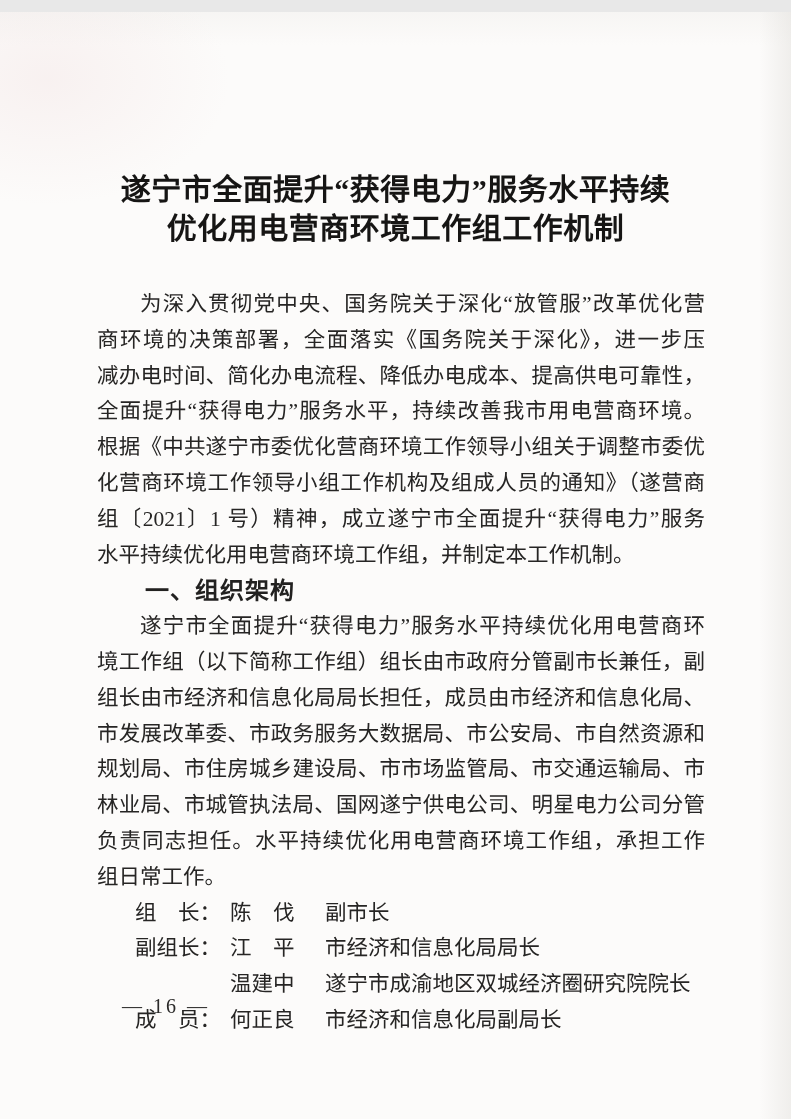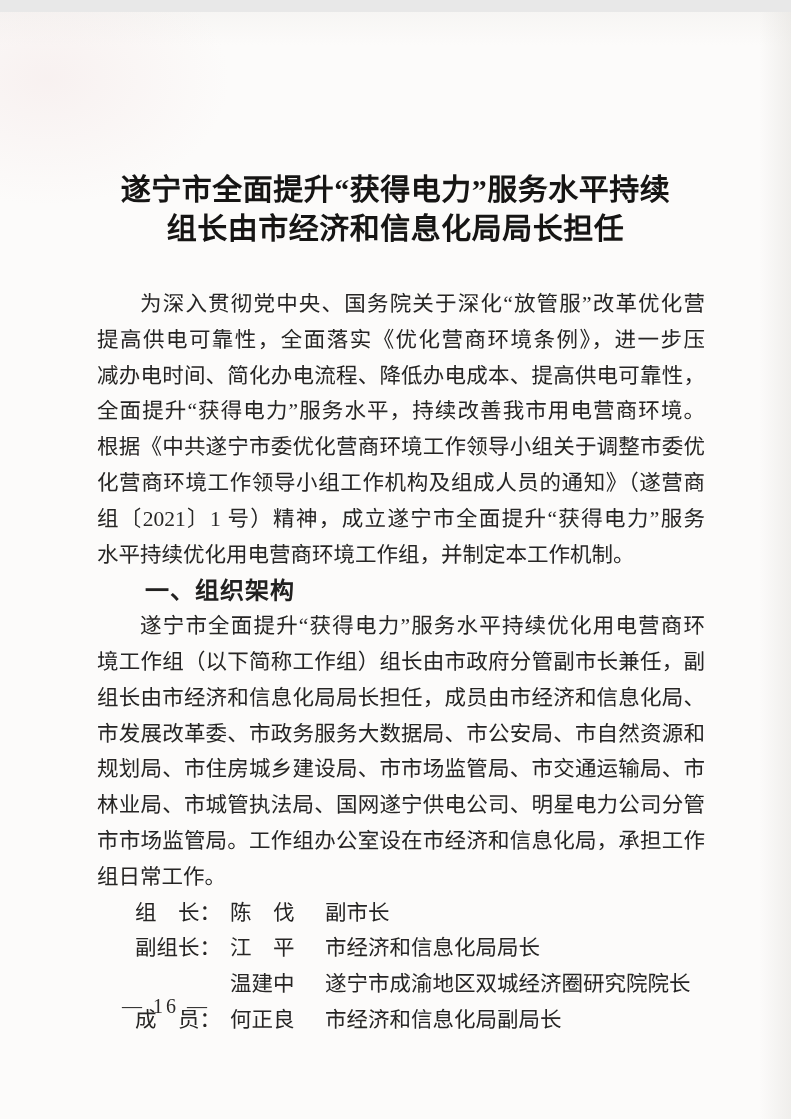--- a/index.html
+++ b/index.html
@@ -100,46 +100,46 @@
     font-family: "Liberation Serif", "DejaVu Serif", serif;
   }
 </style>
 </head>
 <body>
 
 <div class="page">
 
   <h1 class="doc-title">
     <span class="title-line">遂宁市全面提升“获得电力”服务水平持续</span>
-    <span class="title-line">组长由市经济和信息化局局长担任</span>
+    <span class="title-line">优化用电营商环境工作组工作机制</span>
   </h1>
 
   <div class="doc-body">
 
     <div class="para">
       <div class="line fill indent">为深入贯彻党中央、国务院关于深化“放管服”改革优化营</div>
-      <div class="line fill">提高供电可靠性，全面落实《优化营商环境条例》，进一步压</div>
+      <div class="line fill">商环境的决策部署，全面落实《国务院关于深化》，进一步压</div>
       <div class="line fill">减办电时间、简化办电流程、降低办电成本、提高供电可靠性，</div>
       <div class="line fill">全面提升“获得电力”服务水平，持续改善我市用电营商环境。</div>
       <div class="line fill">根据《中共遂宁市委优化营商环境工作领导小组关于调整市委优</div>
       <div class="line fill">化营商环境工作领导小组工作机构及组成人员的通知》（遂营商</div>
       <div class="line fill">组〔2021〕1 号）精神，成立遂宁市全面提升“获得电力”服务</div>
       <div class="line">水平持续优化用电营商环境工作组，并制定本工作机制。</div>
     </div>
 
     <div class="section-heading">一、组织架构</div>
 
     <div class="para">
       <div class="line fill indent">遂宁市全面提升“获得电力”服务水平持续优化用电营商环</div>
       <div class="line fill">境工作组（以下简称工作组）组长由市政府分管副市长兼任，副</div>
       <div class="line fill">组长由市经济和信息化局局长担任，成员由市经济和信息化局、</div>
       <div class="line fill">市发展改革委、市政务服务大数据局、市公安局、市自然资源和</div>
       <div class="line fill">规划局、市住房城乡建设局、市市场监管局、市交通运输局、市</div>
       <div class="line fill">林业局、市城管执法局、国网遂宁供电公司、明星电力公司分管</div>
-      <div class="line fill">市市场监管局。工作组办公室设在市经济和信息化局，承担工作</div>
+      <div class="line fill">负责同志担任。水平持续优化用电营商环境工作组，承担工作</div>
       <div class="line">组日常工作。</div>
     </div>
 
     <div class="roles">
       <div class="role-row">
         <span class="role-label">组　长：</span>
         <span class="role-name">陈　伐</span>
         <span class="role-title">副市长</span>
       </div>
       <div class="role-row">

